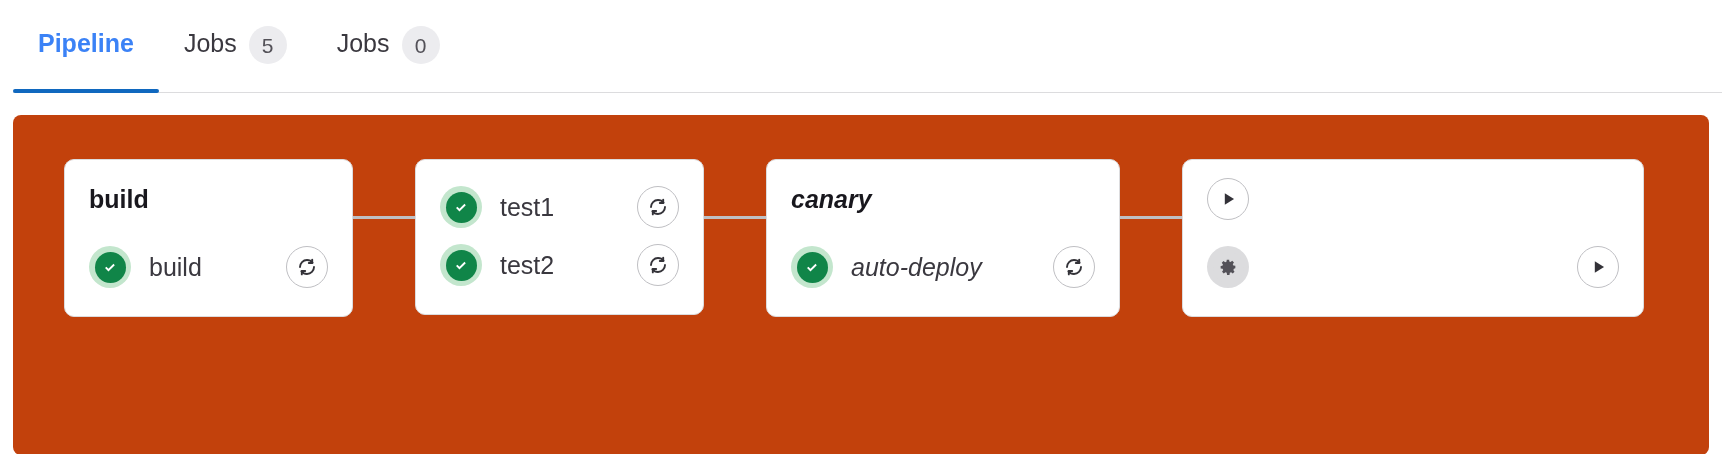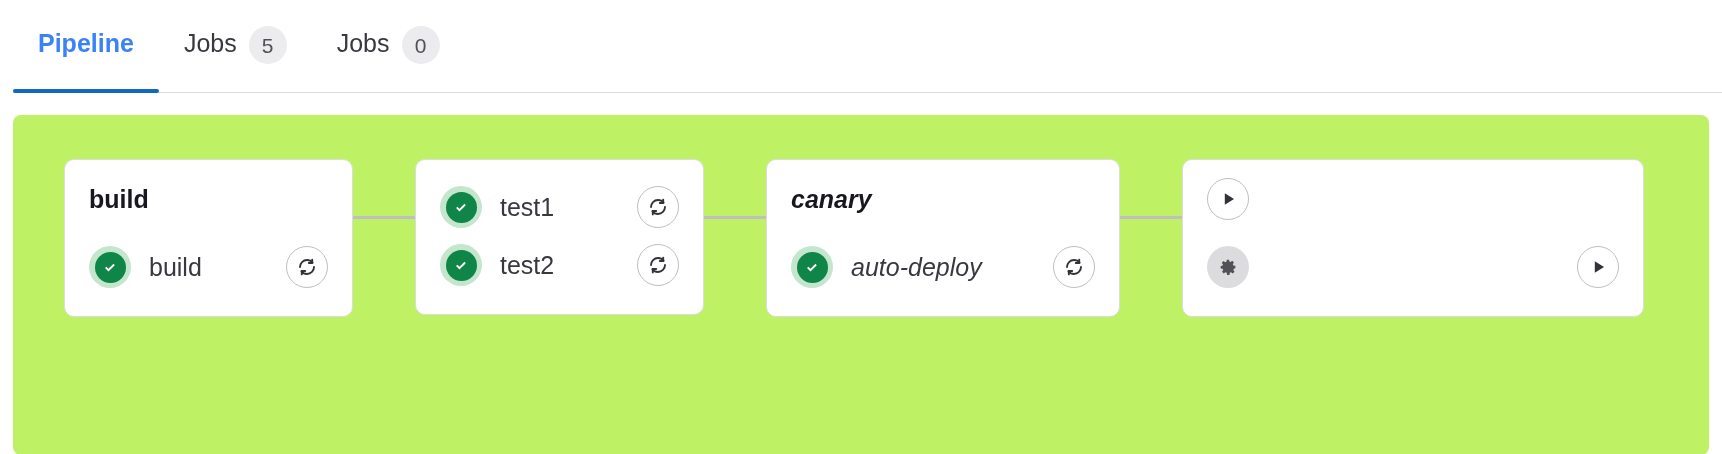--- a/index.html
+++ b/index.html
@@ -67,21 +67,21 @@
     font-size: 21px;
     line-height: 1;
   }
 
   
   .pipeline-wrap {
     padding: 22px 13px 0 13px;
   }
   .pipeline-canvas {
     position: relative;
-    background: #bef264;
+    background: #c2410c;
     border-radius: 8px;
     height: 340px;
     padding: 44px 0 0 0;
     overflow: hidden;
   }
   .stages {
     display: flex;
     align-items: flex-start;
     padding-left: 51px;
   }

